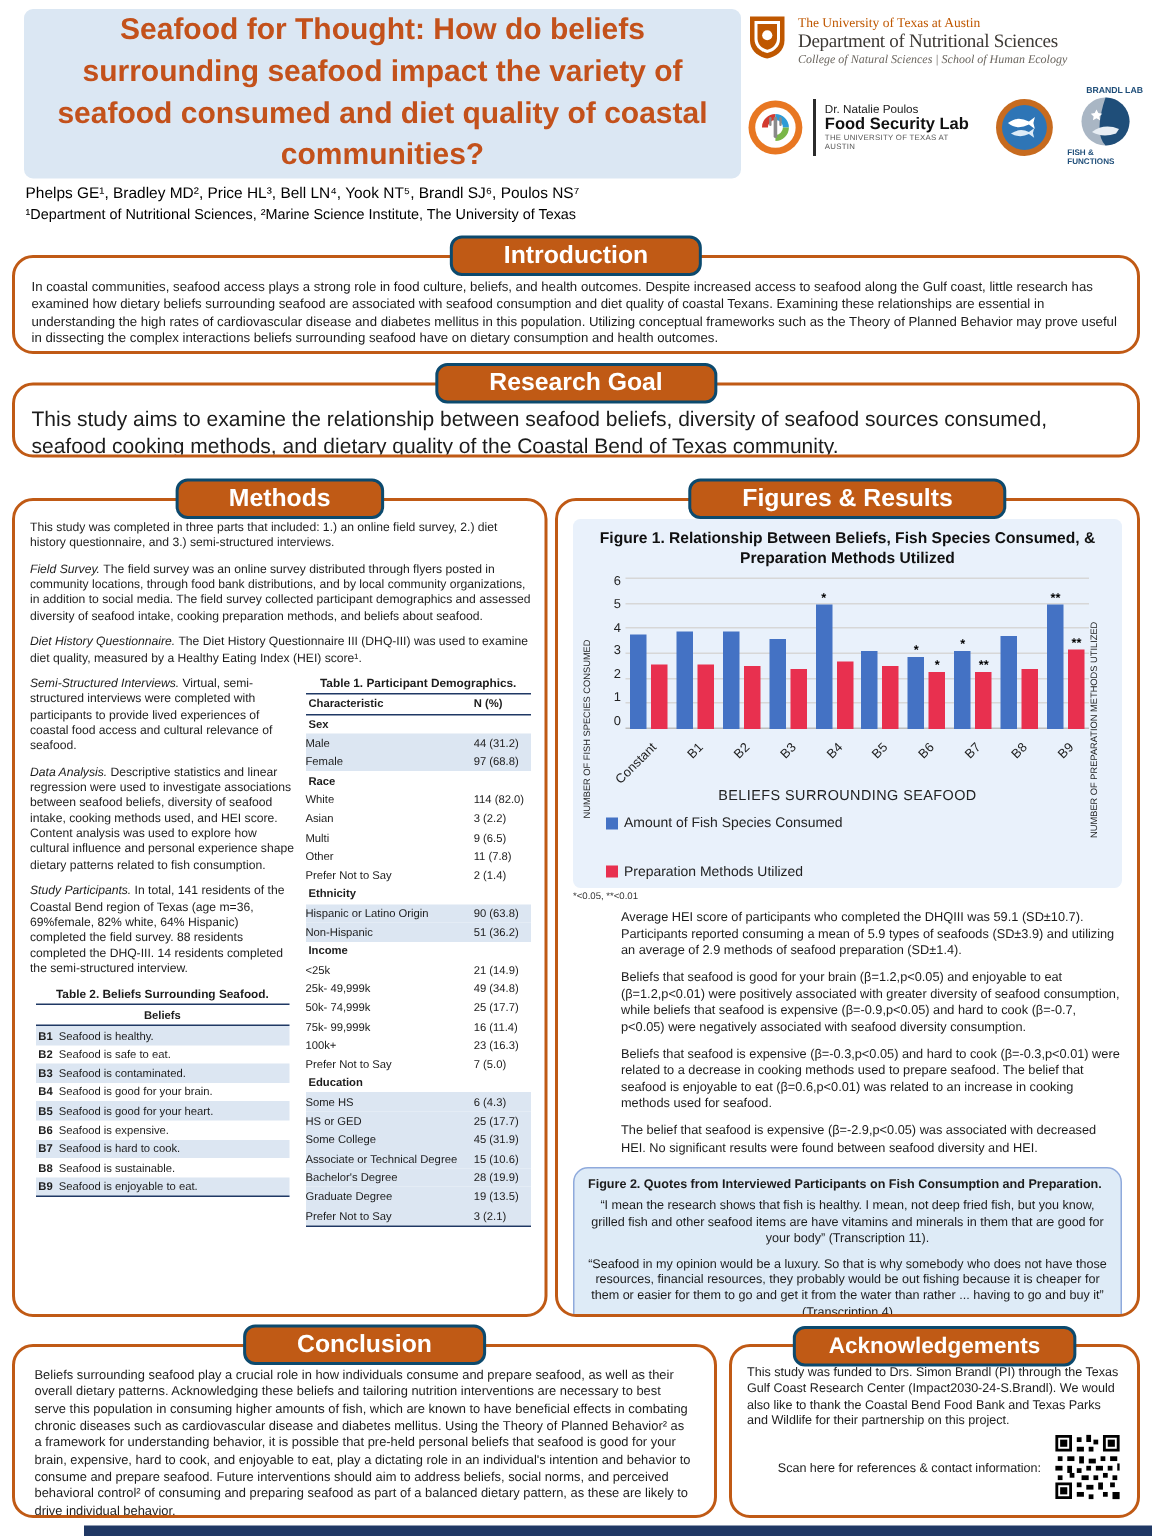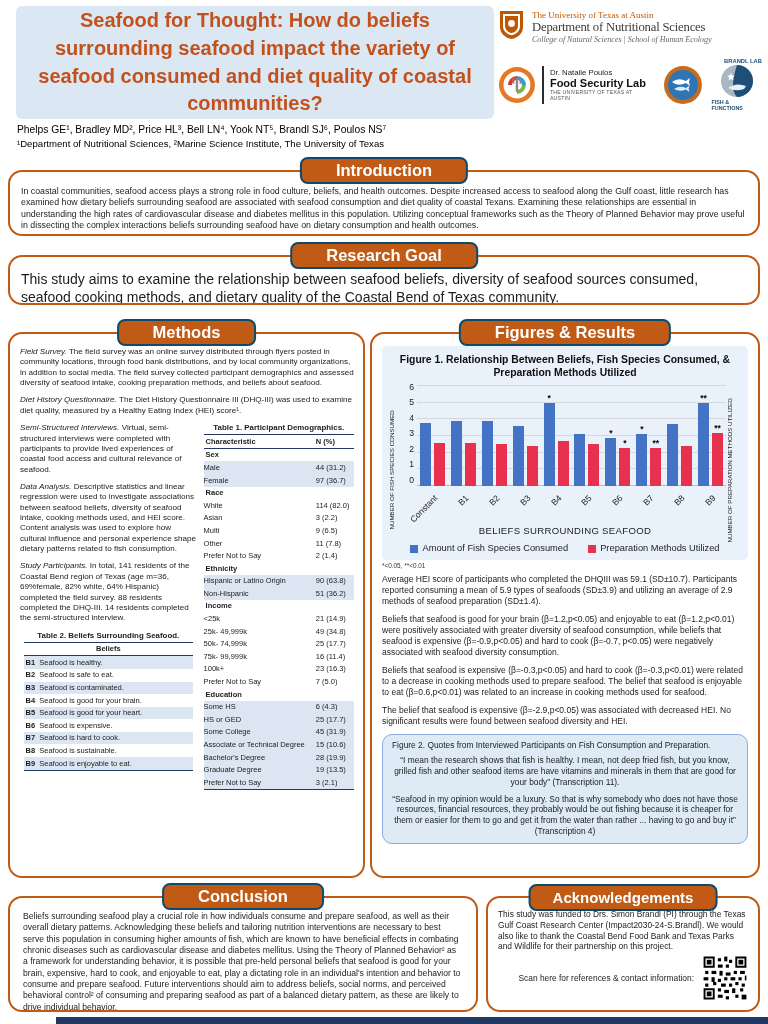--- a/index.html
+++ b/index.html
@@ -82,28 +82,28 @@
   .gridline.base{background:#bdbdbd;}
   .groups{position:absolute;inset:0;display:flex;}
   .group{flex:1;display:flex;align-items:flex-end;justify-content:center;gap:3px;}
   .bar{width:11px;position:relative;}
   .bar .sig{position:absolute;top:-10px;left:0;width:100%;text-align:center;font-size:8.5px;font-weight:bold;color:#000;}
   .xticks{display:flex;height:34px;margin-left:13px;}
   .xtick{flex:1;position:relative;}
   .xtick span{position:absolute;right:50%;top:3px;white-space:nowrap;font-size:8.6px;color:#222;
     transform:rotate(-45deg);transform-origin:100% 0;}
   .xlabel{text-align:center;font-size:9.6px;color:#222;margin:1px 0 2px;letter-spacing:0.3px;}
-  .legend{display:flex;justify-content:center;gap:20px;margin-top:3px;}
+  .legend{display:flex;justify-content:center;gap:20px;margin-top:3px;flex-direction:column;}
   .legend-item{display:flex;align-items:center;gap:4px;font-size:9.3px;color:#222;}
   .swatch{width:8px;height:8px;flex:none;}
   .fn{font-size:6.4px;color:#333;margin:2px 0 4px;}
-  .rpara{margin-bottom:7px;}
+  .rpara{margin-bottom:7px;margin-left:32px;}
 
   .fig2{background:var(--fig2bg);border:1.5px solid var(--fig2border);border-radius:10px;padding:5px 9px 6px;}
-  .fig2-title{font-size:8.4px;font-weight:normal;margin-bottom:4px;}
+  .fig2-title{font-size:8.4px;font-weight:bold;margin-bottom:4px;}
   .quote{font-size:8.4px;text-align:center;margin-bottom:6px;line-height:1.28;}
   .quote:last-child{margin-bottom:0;}
 
   
   .conclusion-panel{left:8px;top:896px;width:470px;height:116px;}
   .conclusion-panel .panel-body{padding:13px 13px 4px;font-size:8.6px;line-height:1.32;}
   .ack-panel{left:486px;top:896px;width:274px;height:116px;}
   .ack-panel .panel-body{padding:11px 10px 4px;font-size:8.4px;line-height:1.28;}
   .ack-panel .tab{font-size:15px;padding:3px 22px;top:-14px;}
   .scan-row{display:flex;align-items:center;justify-content:flex-end;gap:8px;margin-top:3px;}
@@ -187,20 +187,21 @@
     <div class="tab">Research Goal</div>
     <div class="panel-body">
       <p>This study aims to examine the relationship between seafood beliefs, diversity of seafood sources consumed, seafood cooking methods, and dietary quality of the Coastal Bend of Texas community.</p>
     </div>
   </div>
 
   <div class="panel methods-panel">
     <div class="tab">Methods</div>
     <div class="panel-body">
       <div>
+          <p class="mpara">This study was completed in three parts that included: 1.) an online field survey, 2.) diet history questionnaire, and 3.) semi-structured interviews.</p>
           <p class="mpara"><i>Field Survey. </i>The field survey was an online survey distributed through flyers posted in community locations, through food bank distributions, and by local community organizations, in addition to social media. The field survey collected participant demographics and assessed diversity of seafood intake, cooking preparation methods, and beliefs about seafood.</p>
           <p class="mpara"><i>Diet History Questionnaire. </i>The Diet History Questionnaire III (DHQ-III) was used to examine diet quality, measured by a Healthy Eating Index (HEI) score¹.</p>
         </div>
       <div class="m-cols">
         <div class="m-left">
           <div>
               <p class="mpara"><i>Semi-Structured Interviews. </i>Virtual, semi-structured interviews were completed with participants to provide lived experiences of coastal food access and cultural relevance of seafood.</p>
               <p class="mpara"><i>Data Analysis. </i>Descriptive statistics and linear regression were used to investigate associations between seafood beliefs, diversity of seafood intake, cooking methods used, and HEI score. Content analysis was used to explore how cultural influence and personal experience shape dietary patterns related to fish consumption.</p>
               <p class="mpara"><i>Study Participants. </i>In total, 141 residents of the Coastal Bend region of Texas (age m=36, 69%female, 82% white, 64% Hispanic) completed the field survey. 88 residents completed the DHQ-III. 14 residents completed the semi-structured interview.</p>
             </div>
@@ -254,21 +255,21 @@
             <tbody>
                 <tr class="t1-group">
                   <td colspan="2">Sex</td>
                 </tr>
                 <tr class="shade">
                   <td class="t1-label">Male</td>
                   <td class="t1-val">44 (31.2)</td>
                 </tr>
                 <tr class="shade">
                   <td class="t1-label">Female</td>
-                  <td class="t1-val">97 (36.7)</td>
+                  <td class="t1-val">97 (68.8)</td>
                 </tr>
                 <tr class="t1-group">
                   <td colspan="2">Race</td>
                 </tr>
                 <tr>
                   <td class="t1-label">White</td>
                   <td class="t1-val">114 (82.0)</td>
                 </tr>
                 <tr>
                   <td class="t1-label">Asian</td>

